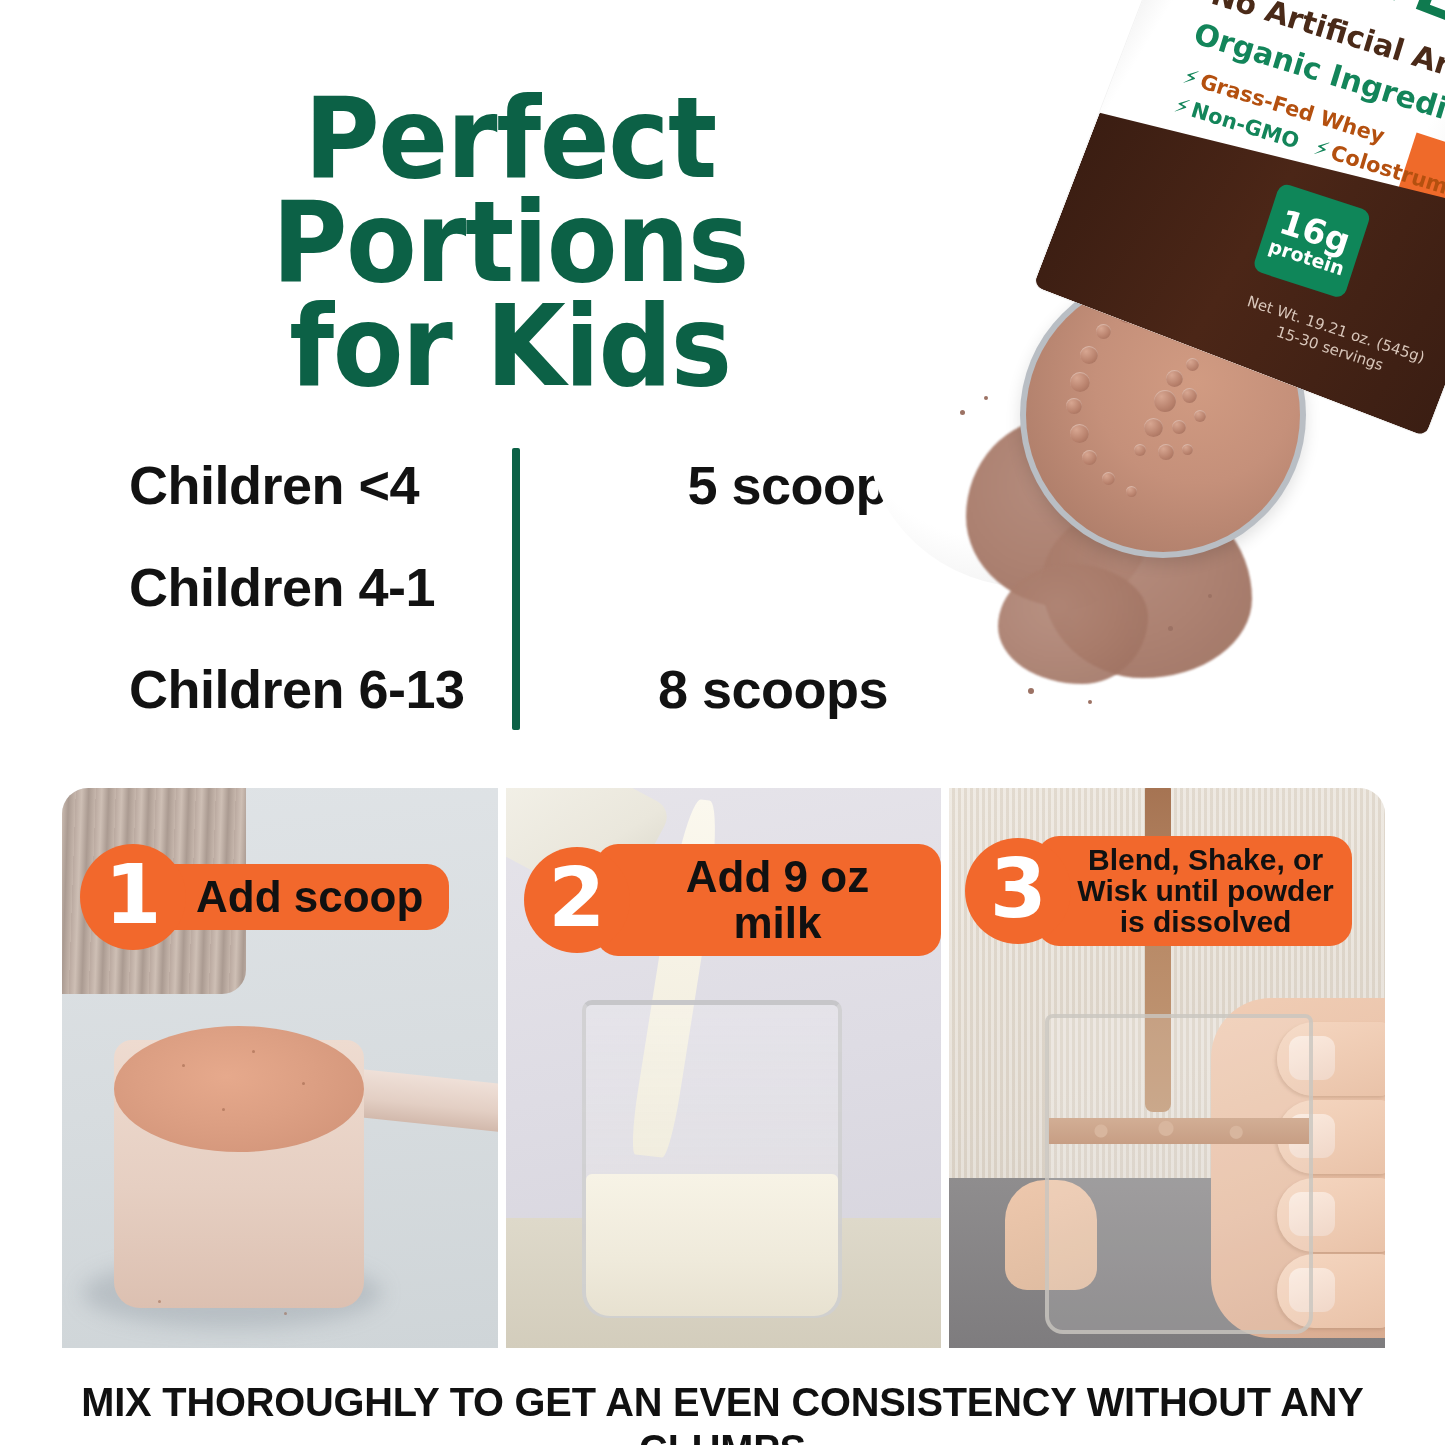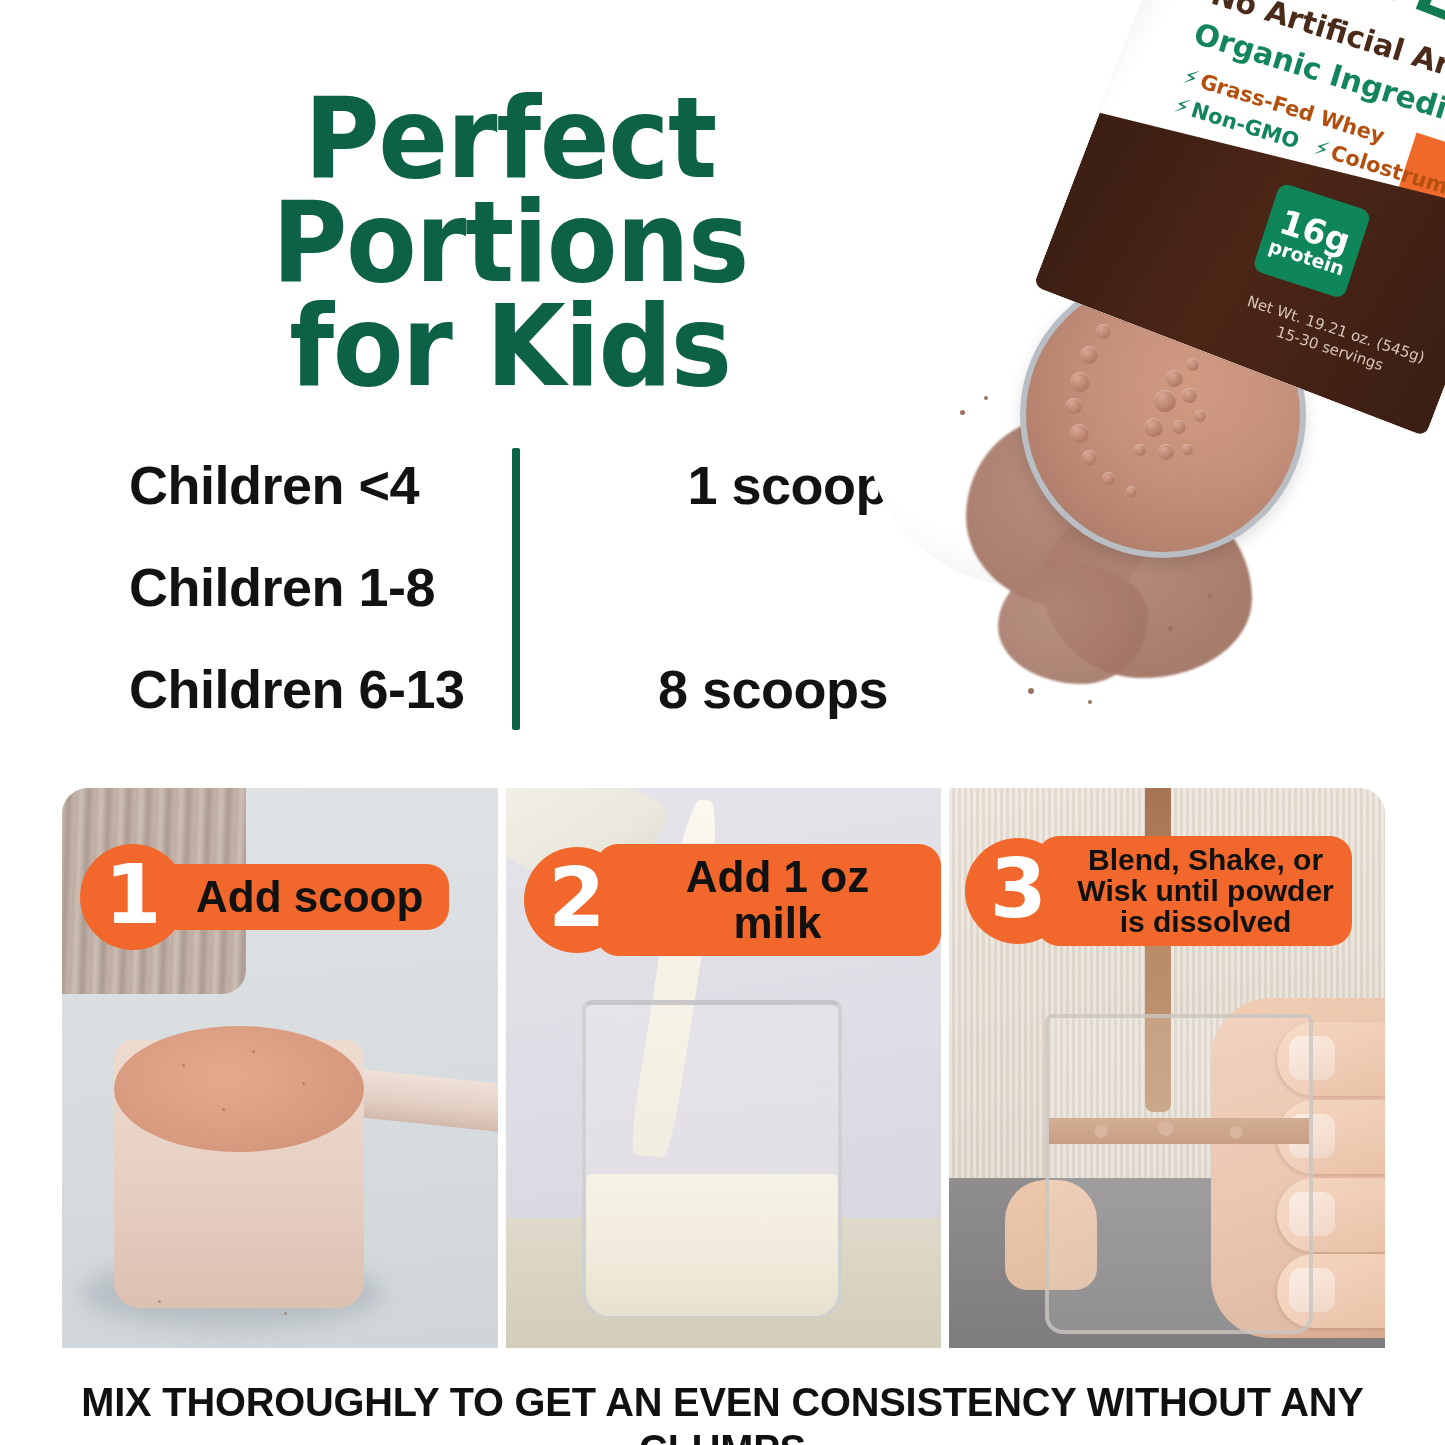--- a/index.html
+++ b/index.html
@@ -576,26 +576,26 @@
 <div id="infographic">
 
   <div class="title-block">
     <span class="title-line l1" style="color:#0C6146">Perfect Portions</span>
     <span class="title-line l2" style="color:#0C6146">for Kids</span>
   </div>
 
   <div class="dose-table">
     <div class="dose-col left">
       <div class="dose-cell">Children &lt;4</div>
-      <div class="dose-cell">Children 1-8</div>
+      <div class="dose-cell">Children 4-1</div>
       <div class="dose-cell">Children 6-13</div>
     </div>
     <div class="dose-divider" style="background:#0C6146"></div>
     <div class="dose-col right">
-      <div class="dose-cell">1 scoop</div>
+      <div class="dose-cell">5 scoop</div>
       <div class="dose-cell">8 scoops</div>
     </div>
   </div>
 
   <div class="hero">
 
     <div class="plate"></div>
 
     <div class="spill">
       <div class="spill-blob spill-b1"></div>
@@ -689,21 +689,21 @@
       <div class="bottle"></div>
       <div class="pour"></div>
       <div class="glass"></div>
       <div class="milk-fill"></div>
 
       <div class="badge b2">
         <div class="badge-circle" style="background:#F2682C">
           <span class="badge-num">2</span>
         </div>
         <div class="badge-pill" style="background:#F2682C">
-          <span class="badge-label">Add 1 oz milk</span>
+          <span class="badge-label">Add 9 oz milk</span>
         </div>
       </div>
     </div>
 
     <div class="panel scene3">
       <div class="cloth-bg"></div>
       <div class="denim"></div>
       <div class="stream"></div>
       <div class="hand">
         <div class="finger" style="top:24px;">

